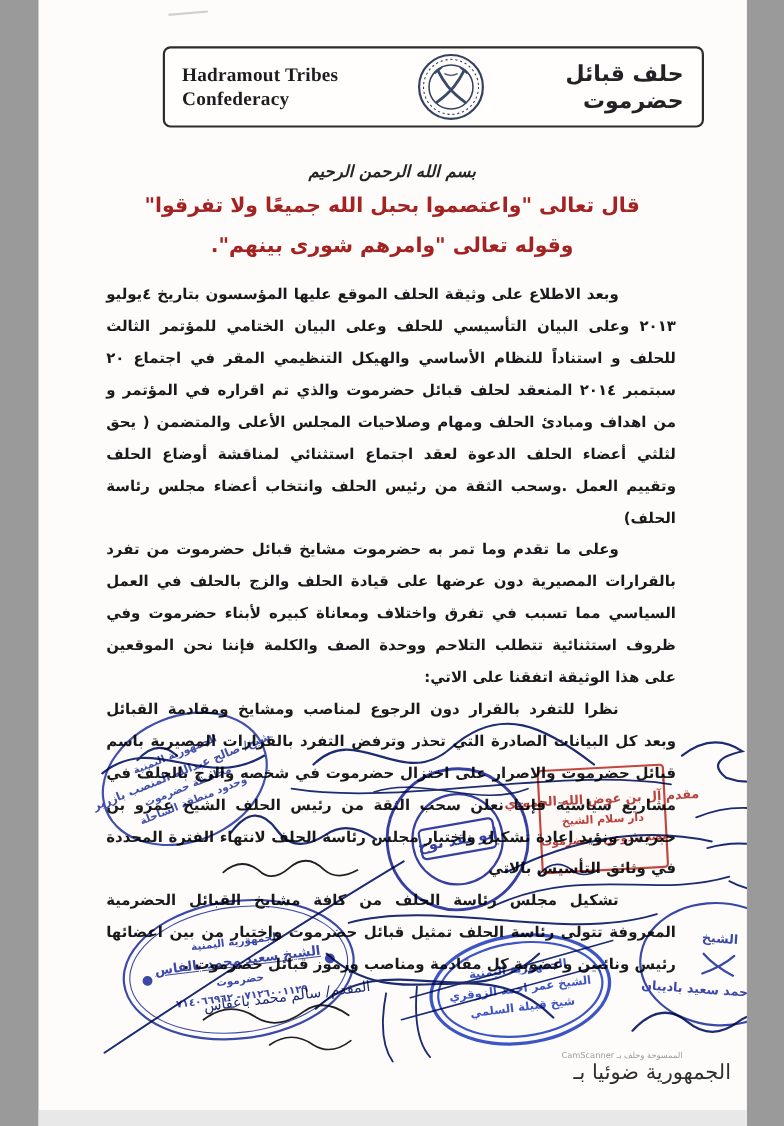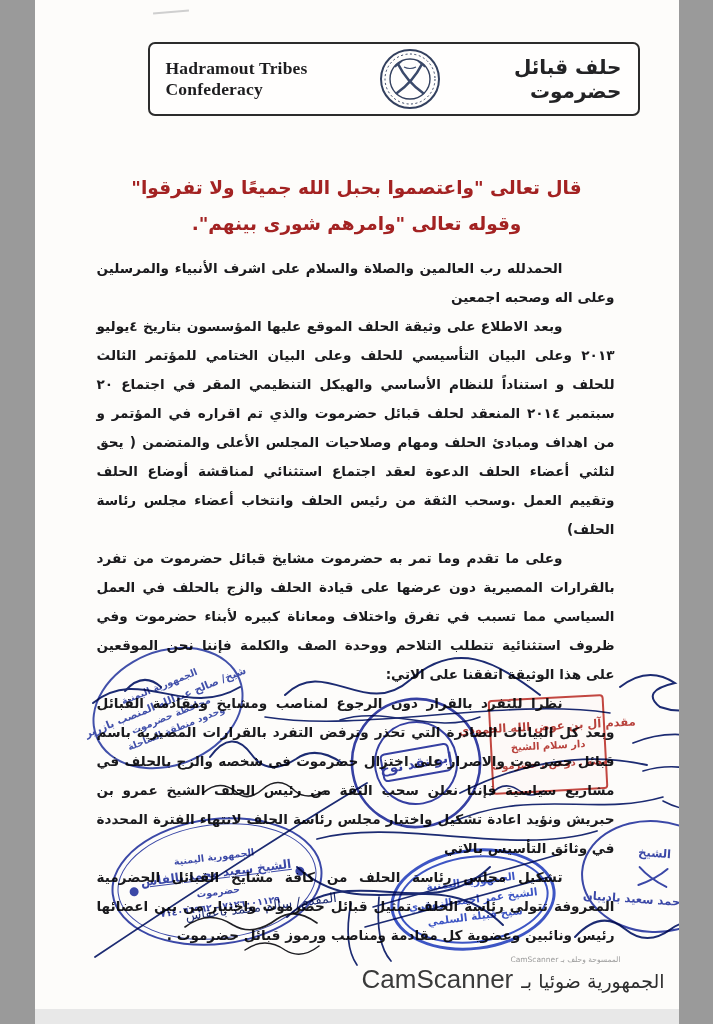--- a/index.html
+++ b/index.html
@@ -96,25 +96,25 @@
         <circle cx="32" cy="32" r="20" fill="none" stroke="#34415f" stroke-width="1.4"></circle>
         <path d="M20 17 C25 27 31 36 45 46" fill="none" stroke="#3b4a6b" stroke-width="2.6" stroke-linecap="round"></path>
         <path d="M44 17 C39 27 33 36 19 46" fill="none" stroke="#3b4a6b" stroke-width="2.6" stroke-linecap="round"></path>
         <path d="M17 20 l7 -6 M47 20 l-7 -6" stroke="#3b4a6b" stroke-width="1.6"></path>
         <path d="M26 20 q6 3 12 0" fill="none" stroke="#3b4a6b" stroke-width="1.2"></path>
       </svg>
     </span>
     <span class="title-ar">حلف قبائل حضرموت</span>
   </div>
 
+  <div class="basmala">بسم الله الرحمن الرحيم</div>
   <div class="verse verse-1">قال تعالى "واعتصموا بحبل الله جميعًا ولا تفرقوا"</div>
   <div class="verse verse-2">وقوله تعالى "وامرهم شورى بينهم".</div>
 
   <div class="doc-text">
-    <p>الحمدلله رب العالمين والصلاة والسلام على اشرف الأنبياء والمرسلين وعلى اله وصحبه اجمعين</p>
     <p>وبعد الاطلاع على وثيقة الحلف الموقع عليها المؤسسون بتاريخ ٤يوليو ٢٠١٣ وعلى البيان التأسيسي للحلف وعلى البيان الختامي للمؤتمر الثالث للحلف و استناداً للنظام الأساسي والهيكل التنظيمي المقر في اجتماع ٢٠ سبتمبر ٢٠١٤ المنعقد لحلف قبائل حضرموت والذي تم اقراره في المؤتمر و من اهداف ومبادئ الحلف ومهام وصلاحيات المجلس الأعلى والمتضمن ( يحق لثلثي أعضاء الحلف الدعوة لعقد اجتماع استثنائي لمناقشة أوضاع الحلف وتقييم العمل .وسحب الثقة من رئيس الحلف وانتخاب أعضاء مجلس رئاسة الحلف)</p>
     <p>وعلى ما تقدم وما تمر به حضرموت مشايخ قبائل حضرموت من تفرد بالقرارات المصيرية دون عرضها على قيادة الحلف والزج بالحلف في العمل السياسي مما تسبب في تفرق واختلاف ومعاناة كبيره لأبناء حضرموت وفي ظروف استثنائية تتطلب التلاحم ووحدة الصف والكلمة فإننا نحن الموقعين على هذا الوثيقة اتفقنا على الاتي:</p>
     <p>نظرا للتفرد بالقرار دون الرجوع لمناصب ومشايخ ومقادمة القبائل وبعد كل البيانات الصادرة التي تحذر وترفض التفرد بالقرارات المصيرية باسم قبائل حضرموت والاصرار على اختزال حضرموت في شخصه والزج بالحلف في مشاريع سياسية فإننا نعلن سحب الثقة من رئيس الحلف الشيخ عمرو بن حبريش ونؤيد اعادة تشكيل واختبار مجلس رئاسة الحلف لانتهاء الفترة المحددة في وثائق التأسيس بالاتي</p>
     <p>تشكيل مجلس رئاسة الحلف من كافة مشايخ القبائل الحضرمية المعروفة تتولى رئاسة الحلف تمثيل قبائل حضرموت واختيار من بين اعضائها رئيس ونائبين وعضوية كل مقادمة ومناصب ورموز قبائل حضرموت .</p>
   </div>
 
   <div class="stamp oval stamp-bazrir">
     <span class="ln">الجمهورية اليمنية</span>
     <span class="ln name">شيخ/ صالح عبدالله المنصب بازرير</span>
     <span class="ln">محافظة حضرموت</span>
@@ -196,17 +196,16 @@
       <path d="M150 302 q24 -18 48 -2 q20 12 44 -6 q18 -12 40 4"></path>
       <path d="M210 325 q20 -14 40 0 q16 10 34 -4" stroke-width="1.4"></path>
     </g>
   </svg>
 
   <div class="handwrite">المقدم/ سالم محمد باعقاس</div>
 
   <div class="footer-small">الممسوحة وحلف بـ CamScanner</div>
   <div class="footer-big">
     <span class="ar">الجمهورية ضوئيا بـ</span>
-    <span class="brand">CamScanner</span>
   </div>
   <div class="bottom-strip"></div>
 
 </div>
 
 </body></html>

